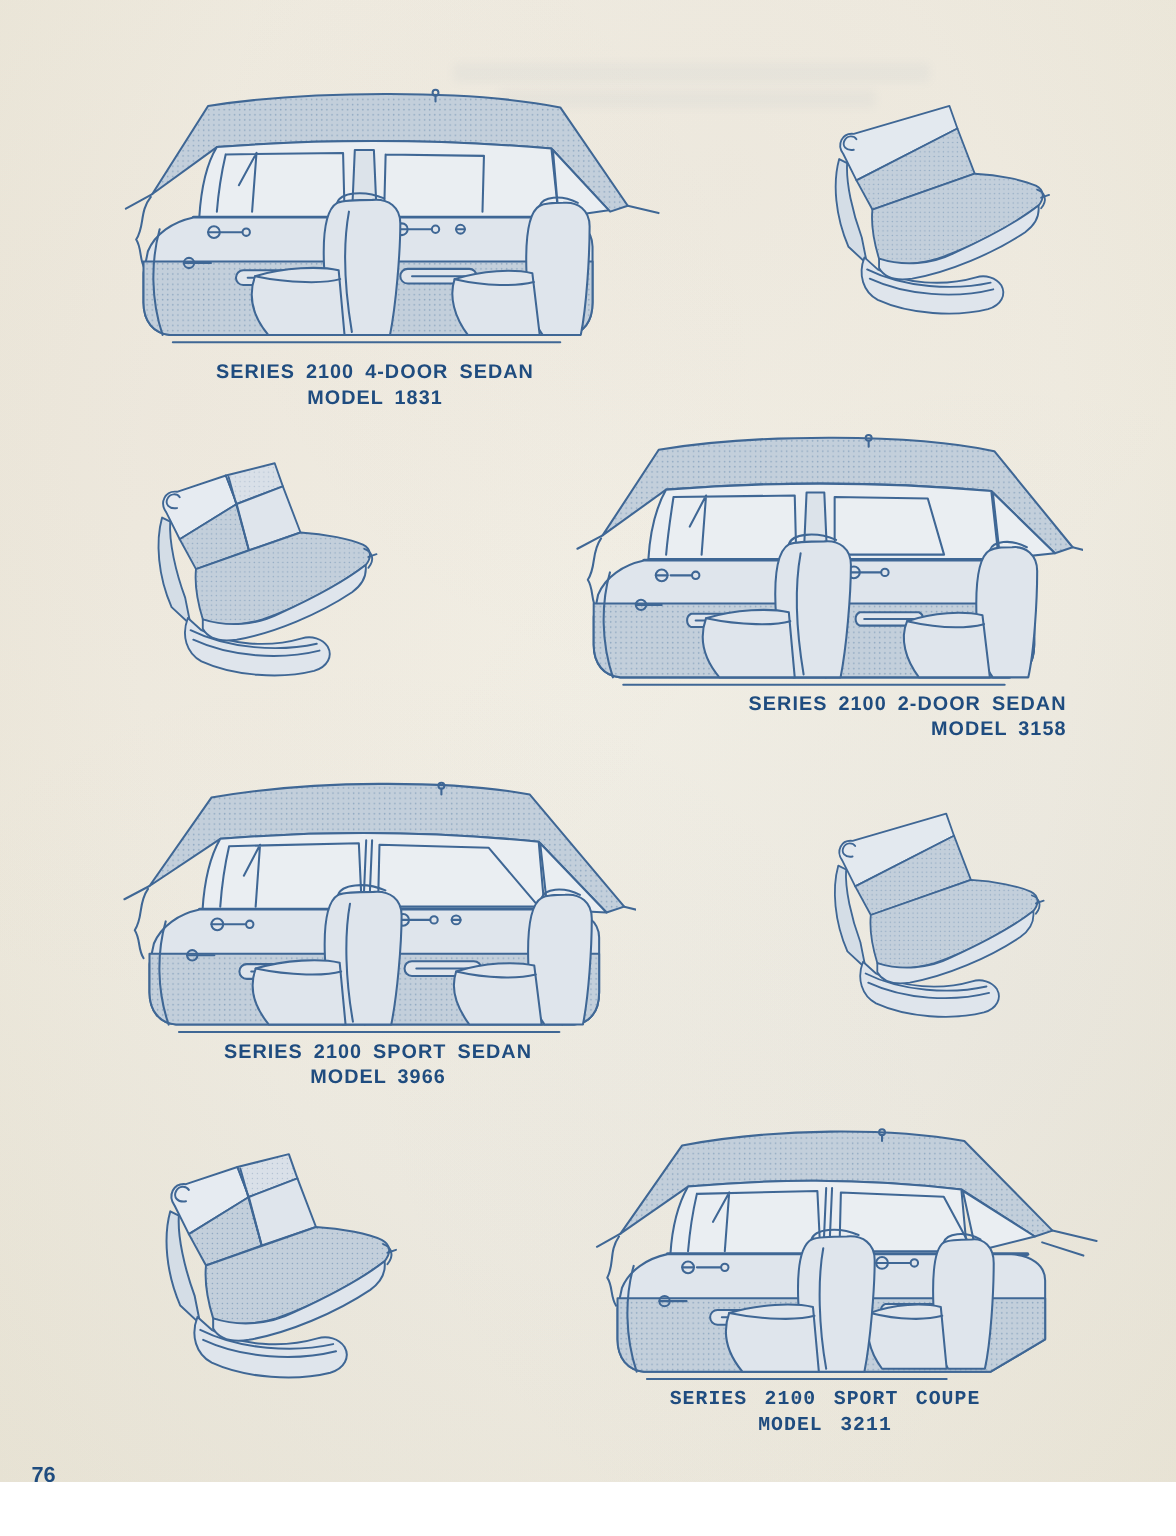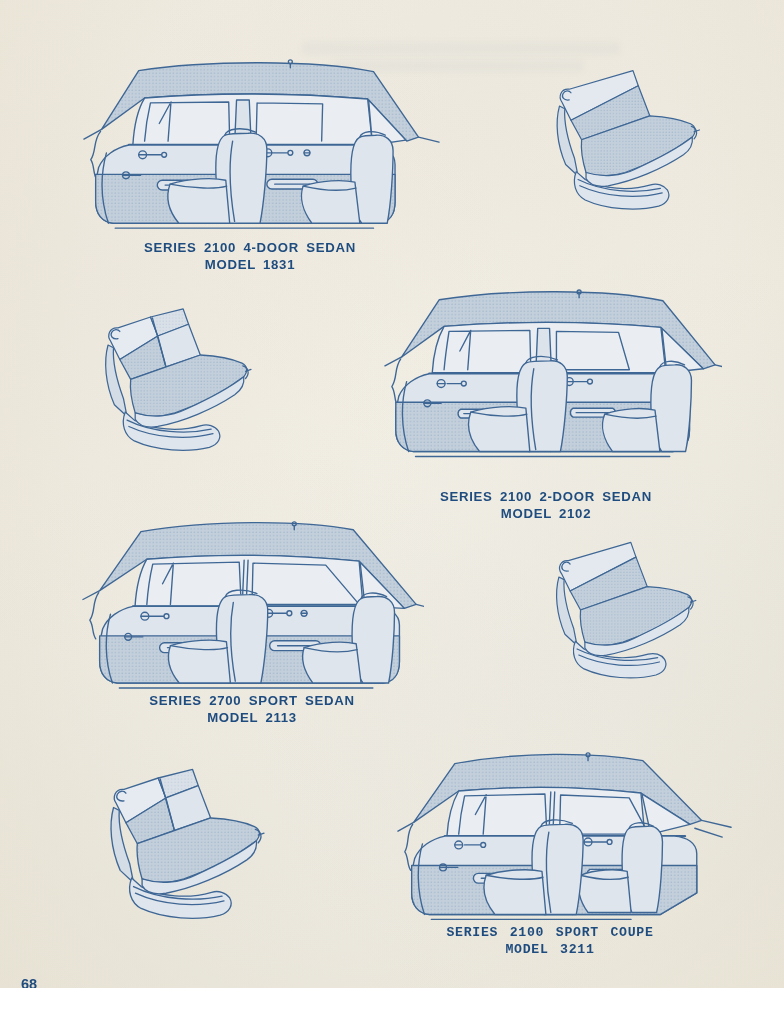--- a/index.html
+++ b/index.html
@@ -17,21 +17,21 @@
   .ghost{position:absolute;background:#7d93ab;opacity:.06;filter:blur(3px);border-radius:3px;}
   .g1{left:302px;top:42px;width:318px;height:13px;}
   .g2{left:332px;top:60px;width:252px;height:12px;}
   .fig{position:absolute;}
   .caption{
     position:absolute; width:330px; text-align:center;
     color:#1f4c7f; font-weight:700; font-size:13.2px; line-height:17px;
     letter-spacing:.7px; word-spacing:3px;
   }
   .cap1{left:85px;top:239px;}
-  .cap2{left:381px;top:488px;}
+  .cap2{left:381px;top:460px;text-align:right;}
   .cap3{left:87px;top:692px;}
   .cap4{left:385px;top:924px;font-family:Liberation Mono, monospace;}
   .pageno{position:absolute;left:21px;top:976px;color:#1f4c7f;font-weight:700;font-size:14.5px;}
   svg .ln{stroke:#3f6795;stroke-width:1.4;stroke-linecap:round;stroke-linejoin:round;}
   .defs{position:absolute;width:0;height:0;}
 </style>
 </head>
 <body>
 
 <div class="page">
@@ -290,25 +290,25 @@
       </g>
     </g>
   </svg>
 
   <div class="caption cap1">
     <div>SERIES 2100 4-DOOR SEDAN</div>
     <div>MODEL 1831</div>
   </div>
   <div class="caption cap2">
     <div>SERIES 2100 2-DOOR SEDAN</div>
-    <div>MODEL 2102</div>
+    <div>MODEL 3158</div>
   </div>
   <div class="caption cap3">
-    <div>SERIES 2700 SPORT SEDAN</div>
-    <div>MODEL 2113</div>
+    <div>SERIES 2100 SPORT SEDAN</div>
+    <div>MODEL 3966</div>
   </div>
   <div class="caption cap4">
     <div>SERIES 2100 SPORT COUPE</div>
     <div>MODEL 3211</div>
   </div>
 
-  <div class="pageno">68</div>
+  <div class="pageno">76</div>
 </div>
 
 </body></html>

